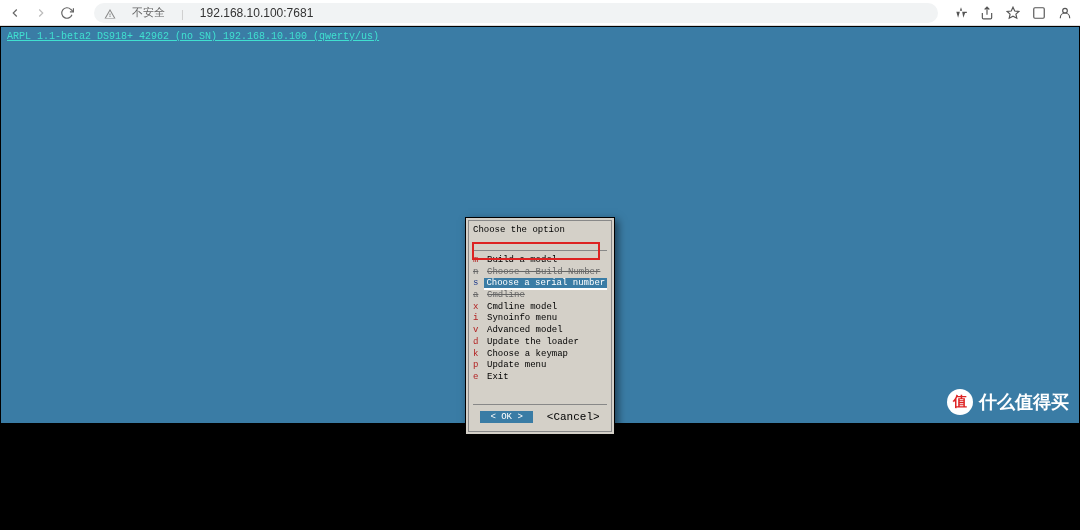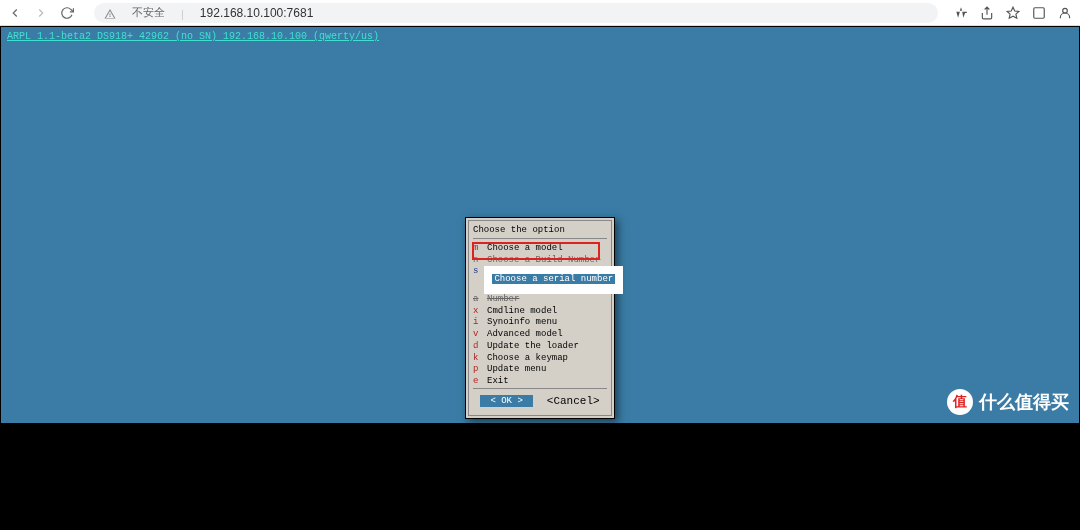--- a/index.html
+++ b/index.html
@@ -11,32 +11,32 @@
 .addr-bar{flex:1;display:flex;align-items:flex-end;gap:16px;background:#f1f3f4;border-radius:12px;padding:3px 10px;margin:16px 8px;height:20px}
 .warn-icon{width:12px;height:12px}
 .insecure-text{color:#666;font-size:11px}
 .url-text{color:#333;font-size:12px}
 .chrome-icons{display:flex;gap:12px;align-items:center;margin-left:8px}
 .chrome-icon{width:14px;height:14px;color:#555}
 .terminal{background:#3a7ca5;height:398px;position:relative;border:1px solid #000}
 .term-header{color:#40e0d0;font-family:'Courier New',monospace;font-size:10px;padding:4px 6px;text-decoration:underline}
 .dialog{position:absolute;left:464px;top:190px;width:150px;background:#d4d0c8;border:1px solid #000;box-shadow:3px 3px 8px rgba(0,0,0,0.5);font-family:'Courier New',monospace;font-size:9px;color:#000}
 .dialog-inner{border:1px solid #888;margin:2px;padding:4px}
-.dialog-title{margin-bottom:3px}
+.dialog-title{margin-bottom:15px}
 .dialog-sep{border-top:1px solid #888;margin-bottom:4px}
 .menu-list{line-height:1.3}
 .menu-item{display:flex;gap:6px;white-space:nowrap}
 .menu-key{color:#b22222;width:8px}
 .menu-key-blue{color:#1e3a8a;width:8px}
 .menu-text{color:#000}
 .struck{text-decoration:line-through;color:#666}
-.selected-row{background:#fff;display:inline-block;padding:8px}
+.selected-row{background:#fff;display:inline-block;padding:0}
 .selected-text{background:#3a7ca5;color:#fff;padding:0 2px}
 .highlight-box{border:2px solid #d22;position:absolute;left:471px;top:215px;width:128px;height:18px;pointer-events:none}
-.dialog-buttons{display:flex;justify-content:center;gap:14px;padding:6px 0 4px;border-top:1px solid #888;margin-top:0}
+.dialog-buttons{display:flex;justify-content:center;gap:14px;padding:6px 0 4px;border-top:1px solid #888;margin-top:20px}
 .btn-ok{background:#3a7ca5;color:#fff;padding:1px 10px;font-family:inherit;font-size:9px;border:none;cursor:pointer}
 .btn-cancel{background:transparent;border:none;font-family:inherit;font-size:11px;cursor:pointer;color:#000}
 .watermark{position:absolute;right:10px;bottom:8px;display:flex;align-items:center;gap:6px;color:#fff;font-size:18px;font-weight:bold}
 .wm-circle{width:26px;height:26px;border-radius:50%;background:#fff;color:#d22;display:flex;align-items:center;justify-content:center;font-size:14px;font-weight:bold}
 </style>
 </head>
 <body>
 
 <div class="browser-chrome">
   <div class="nav-btns">
@@ -82,33 +82,33 @@
 <div class="terminal">
   <div class="term-header">ARPL 1.1-beta2 DS918+ 42962 (no SN) 192.168.10.100 (qwerty/us)</div>
 
   <div class="dialog">
     <div class="dialog-inner">
       <div class="dialog-title">Choose the option</div>
       <div class="dialog-sep"></div>
       <div class="menu-list">
         <div class="menu-item">
             <span class="menu-key">m</span>
-            <span class="menu-text">Choose a model</span>
+            <span class="menu-text">Build a model</span>
           </div>
         <div class="menu-item">
             <span class="menu-key struck">n</span>
             <span class="menu-text struck">Choose a Build Number</span>
           </div>
         <div class="menu-item">
             <span class="menu-key-blue">s</span>
             <span class="selected-row"><span class="selected-text">Choose a serial number</span></span>
           </div>
         <div class="menu-item">
             <span class="menu-key struck">a</span>
-            <span class="menu-text struck">Number</span>
+            <span class="menu-text struck">Cmdline</span>
           </div>
         <div class="menu-item">
             <span class="menu-key">x</span>
             <span class="menu-text">Cmdline model</span>
           </div>
         <div class="menu-item">
             <span class="menu-key">i</span>
             <span class="menu-text">Synoinfo menu</span>
           </div>
         <div class="menu-item">

